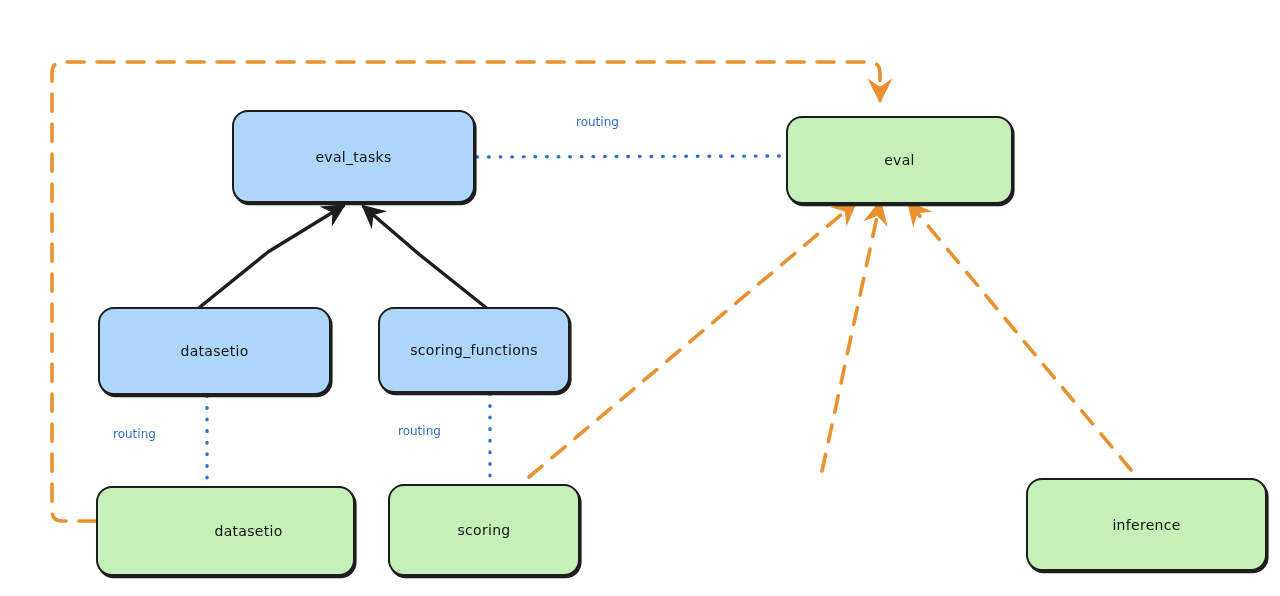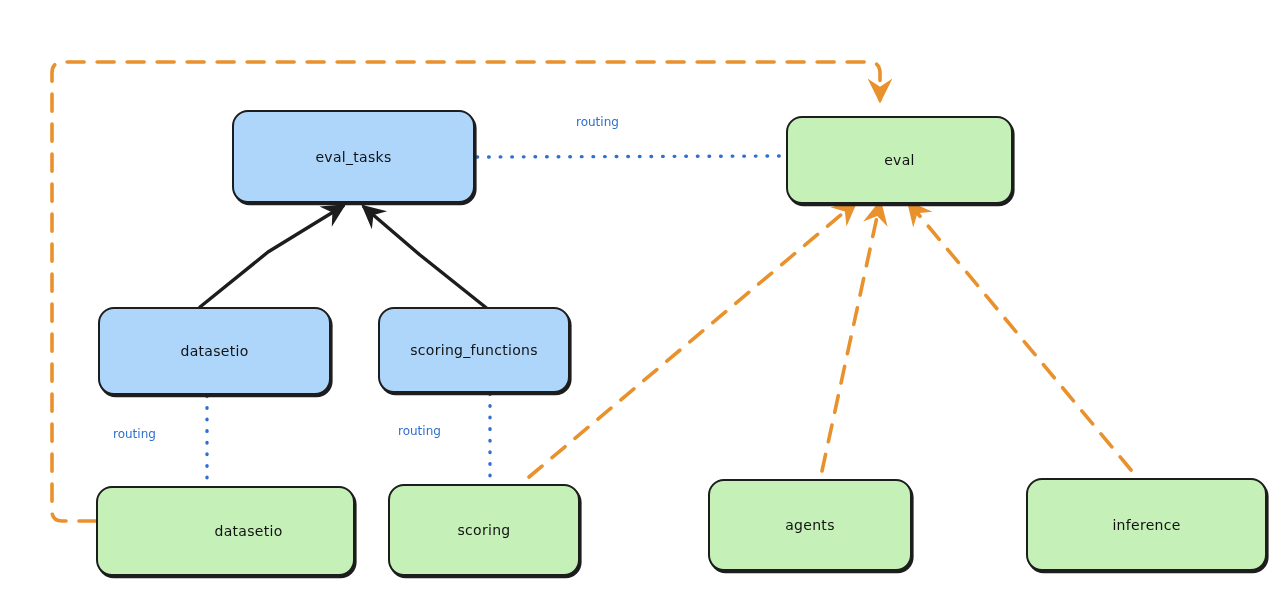--- a/index.html
+++ b/index.html
@@ -124,23 +124,20 @@
   </div>
 
   <div class="node node-provider" style="left:96px; top:478px; width:259px; height:90px;padding-left:46px;">
     <span class="node-label">datasetio</span>
   </div>
 
   <div class="node node-provider" style="left:388px; top:476px; width:192px; height:92px;">
     <span class="node-label">scoring</span>
   </div>
 
-  <div class="node node-provider" style="left:708px; top:471px; width:204px; height:92px;">
-    <span class="node-label">agents</span>
-  </div>
 
   <div class="node node-provider" style="left:1026px; top:470px; width:241px; height:93px;">
     <span class="node-label">inference</span>
   </div>
 
   <div class="edge-label" style="left:576px; top:115px;">routing</div>
   <div class="edge-label" style="left:113px; top:427px;">routing</div>
   <div class="edge-label" style="left:398px; top:424px;">routing</div>
 
 </div>

